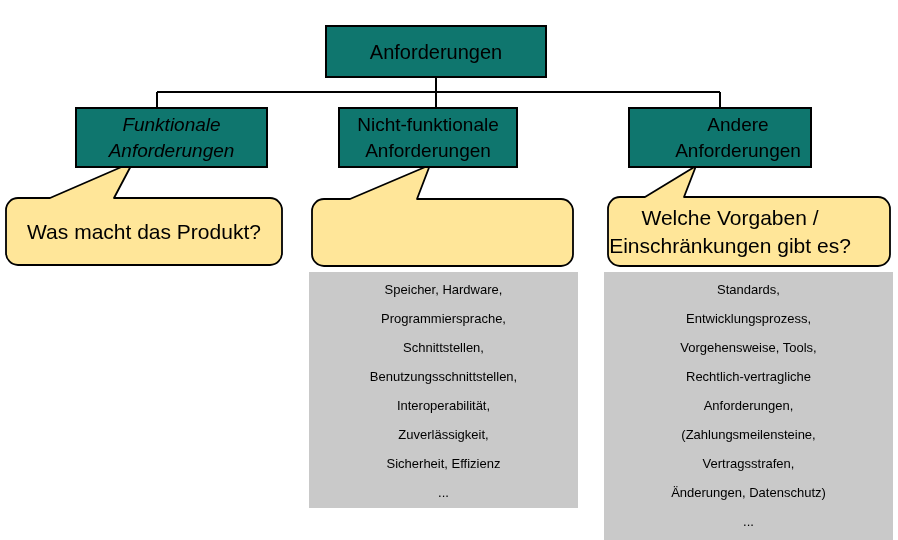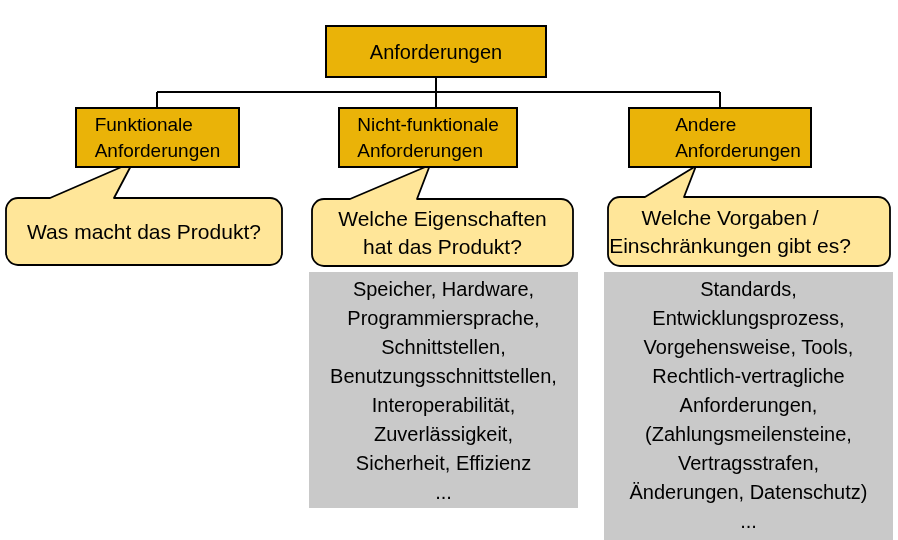--- a/index.html
+++ b/index.html
@@ -8,45 +8,46 @@
     width: 898px;
     height: 540px;
     background: #ffffff;
     font-family: "Liberation Sans", sans-serif;
     color: #000000;
     overflow: hidden;
   }
   .abs { position: absolute; box-sizing: border-box; }
   svg.layer { position: absolute; left: 0; top: 0; width: 898px; height: 540px; }
   .node-box {
-    background: #eab308;
+    background: #0f766e;
     border: 2px solid #000000;
     display: flex;
     align-items: center;
     justify-content: center;
+    text-align: center;
     font-size: 19px;
     line-height: 26px;
     white-space: pre-line;
     z-index: 2;
   }
   .node-box.root { font-size: 20px; }
   .bubble-text {
     display: flex;
     align-items: center;
     justify-content: center;
     text-align: center;
     font-size: 21px;
     line-height: 28px;
     white-space: pre-line;
     z-index: 3;
   }
   .examples-box {
     background: #c9c9c9;
     text-align: center;
-    font-size: 20px;
+    font-size: 13px;
     line-height: 29px;
     white-space: pre-line;
     padding-top: 3px;
     z-index: 1;
   }
   .callout-shape { stroke: #000000; stroke-width: 1.8; stroke-linejoin: round; }
   .connector { stroke: #000000; stroke-width: 2; fill: none; }
 </style>
 </head>
 <body>
@@ -55,33 +56,31 @@
 
   <svg class="layer" viewBox="0 0 898 540" aria-hidden="true">
     <path class="connector" d="M436 78 L436 92 M157 92 L720 92 M157 92 L157 107 M436 92 L436 107 M720 92 L720 107"></path>
     <path class="callout-shape" d="M18 198 L50 198 L133 162 L114 198 L270 198 A12 12 0 0 1 282 210 L282 253 A12 12 0 0 1 270 265 L18 265 A12 12 0 0 1 6 253 L6 210 A12 12 0 0 1 18 198 Z" fill="#FFE699"></path>
     <path class="callout-shape" d="M324 199 L350 199 L430 165 L417 199 L561 199 A12 12 0 0 1 573 211 L573 254 A12 12 0 0 1 561 266 L324 266 A12 12 0 0 1 312 254 L312 211 A12 12 0 0 1 324 199 Z" fill="#FFE699"></path>
     <path class="callout-shape" d="M620 197 L645 197 L696 166 L684 197 L878 197 A12 12 0 0 1 890 209 L890 254 A12 12 0 0 1 878 266 L620 266 A12 12 0 0 1 608 254 L608 209 A12 12 0 0 1 620 197 Z" fill="#FFE699"></path>
   </svg>
 
   <div class="abs node-box root" style="left:325px; top:25px; width:222px; height:53px;">Anforderungen</div>
 
-  <div class="abs node-box" style="left:75px; top:107px; width:165px; height:61px;">Funktionale
+  <div class="abs node-box" style="left:75px; top:107px; width:193px; height:61px;font-style:italic;">Funktionale
 Anforderungen</div>
 
   <div class="abs node-box" style="left:338px; top:107px; width:180px; height:61px;">Nicht-funktionale
 Anforderungen</div>
 
   <div class="abs node-box" style="left:628px; top:107px; width:184px; height:61px;padding-left:36px;">Andere
 Anforderungen</div>
 
   <div class="abs bubble-text" style="left:6px; top:198px; width:276px; height:67px;">Was macht das Produkt?</div>
 
-  <div class="abs bubble-text" style="left:312px; top:199px; width:261px; height:67px;">Welche Eigenschaften
-hat das Produkt?</div>
 
   <div class="abs bubble-text" style="left:608px; top:197px; width:244px; height:69px;">Welche Vorgaben /
 Einschränkungen gibt es?</div>
 
   <div class="abs examples-box" style="left:309px; top:272px; width:269px; height:236px;">Speicher, Hardware,
 Programmiersprache,
 Schnittstellen,
 Benutzungsschnittstellen,
 Interoperabilität,
 Zuverlässigkeit,

